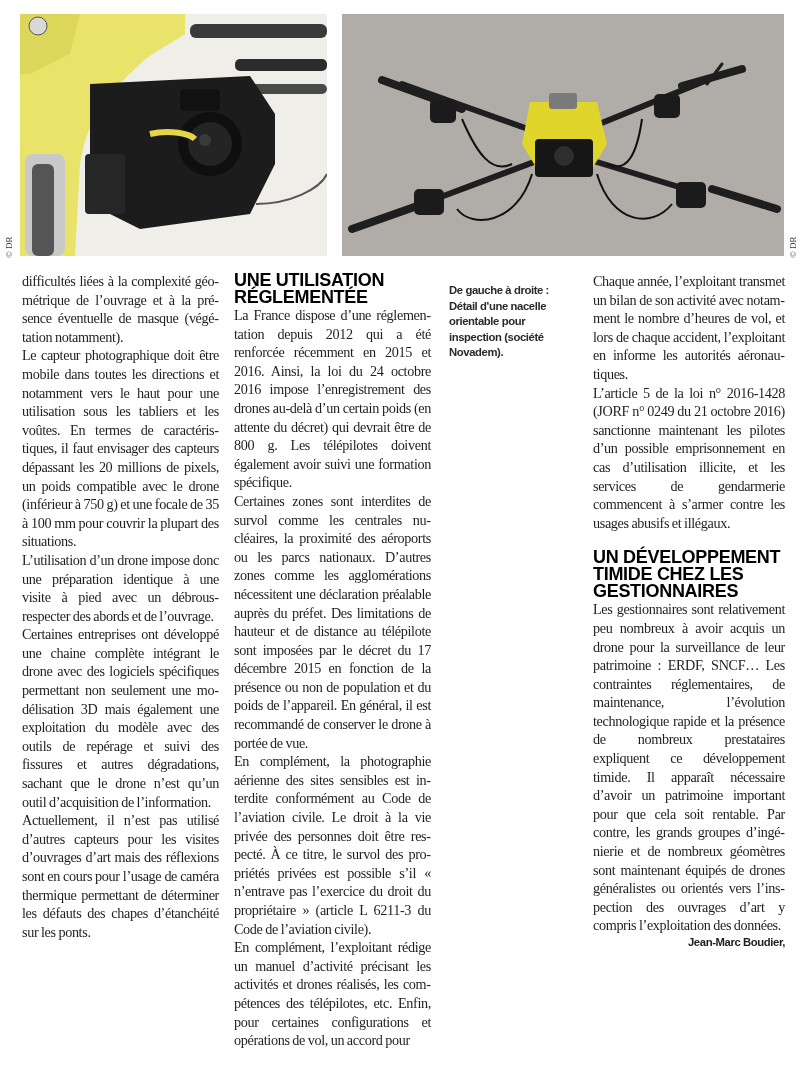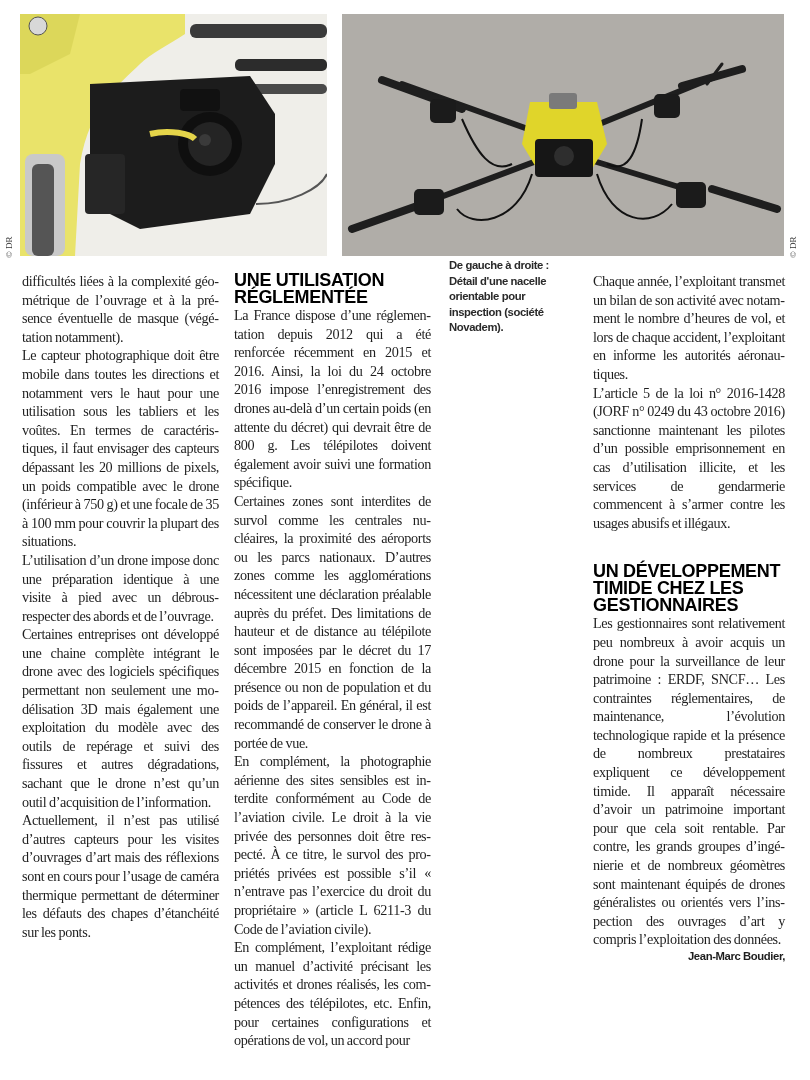--- a/index.html
+++ b/index.html
@@ -28,23 +28,23 @@
   .col p { margin: 0; text-indent: 0; }
   #col-1 { left: 22px; width: 197px; }
   #col-2 { left: 234px; width: 197px; }
   #col-4 { left: 593px; width: 192px; }
   .heading {
     font-family: "Liberation Sans", "DejaVu Sans", sans-serif;
     font-weight: bold; font-size: 18px; line-height: 17px;
     letter-spacing: -0.3px; color: #000000; text-align: left;
     margin: 0; word-spacing: 0;
   }
-  #col-4 .heading { margin-top: 31px; }
+  #col-4 .heading { margin-top: 17px; }
   #caption {
-    position: absolute; left: 449px; top: 258px; width: 130px;
+    position: absolute; left: 449px; top: 283px; width: 130px;
     font-family: "Liberation Sans", "DejaVu Sans", sans-serif;
     font-weight: bold; font-size: 11.3px; line-height: 15.5px;
     letter-spacing: -0.4px; color: #2a2a2a;
   }
   #caption p { margin: 0 0 15.5px 0; }
   .signature {
     font-family: "Liberation Sans", "DejaVu Sans", sans-serif;
     font-weight: bold; font-size: 11.3px; line-height: 15px;
     text-align: right; letter-spacing: -0.4px; word-spacing: 0;
   }
@@ -121,20 +121,20 @@
   <p>En complément, la photographie aérienne des sites sensibles est in­terdite conformément au Code de l’aviation civile. Le droit à la vie privée des personnes doit être res­pecté. À ce titre, le survol des pro­priétés privées est possible s’il « n’en­trave pas l’exercice du droit du pro­priétaire » (article L 6211-3 du Code de l’aviation civile).</p>
   <p>En complément, l’exploitant rédige un manuel d’activité précisant les activités et drones réalisés, les com­pétences des télépilotes, etc. Enfin, pour certaines configurations et opérations de vol, un accord pour</p>
 </div>
 
 <div id="caption">
   <p>De gauche à droite : Détail d'une nacelle orientable pour inspection (société Novadem).</p>
 </div>
 
 <div class="col" id="col-4">
   <p>Chaque année, l’exploitant transmet un bilan de son activité avec notam­ment le nombre d’heures de vol, et lors de chaque accident, l’exploitant en informe les autorités aéronau­tiques.</p>
-  <p>L’article 5 de la loi n° 2016-1428 (JORF n° 0249 du 43 octobre 2016) sanctionne maintenant les pilotes d’un possible emprisonnement en cas d’utilisation illicite, et les services de gendarmerie commencent à s’ar­mer contre les usages abusifs et il­légaux.</p>
+  <p>L’article 5 de la loi n° 2016-1428 (JORF n° 0249 du 21 octobre 2016) sanctionne maintenant les pilotes d’un possible emprisonnement en cas d’utilisation illicite, et les services de gendarmerie commencent à s’ar­mer contre les usages abusifs et il­légaux.</p>
   <h2 class="heading">UN DÉVELOPPEMENT TIMIDE CHEZ LES GESTIONNAIRES</h2>
   <p>Les gestionnaires sont relativement peu nombreux à avoir acquis un drone pour la surveillance de leur patrimoine : ERDF, SNCF… Les contraintes réglementaires, de main­tenance, l’évolution technologique rapide et la présence de nombreux prestataires expliquent ce dévelop­pement timide. Il apparaît nécessaire d’avoir un patrimoine important pour que cela soit rentable. Par contre, les grands groupes d’ingé­nierie et de nombreux géomètres sont maintenant équipés de drones généralistes ou orientés vers l’ins­pection des ouvrages d’art y compris l’exploitation des données.</p>
   <div class="signature">
     <div>Jean-Marc Boudier,</div>
 
   </div>
 </div>
 
 </body></html>

